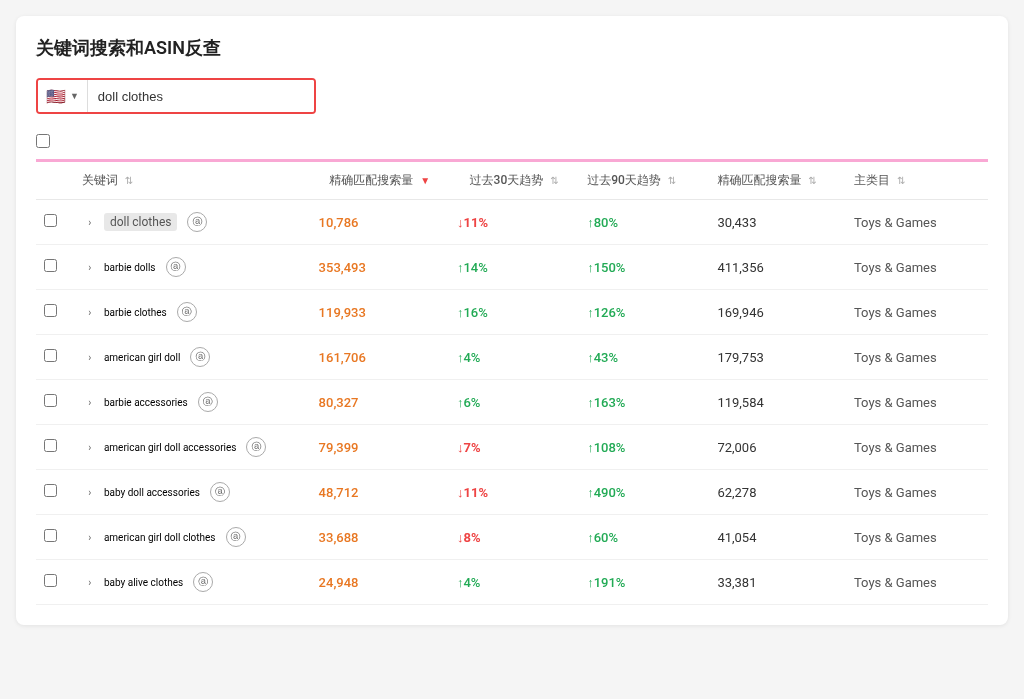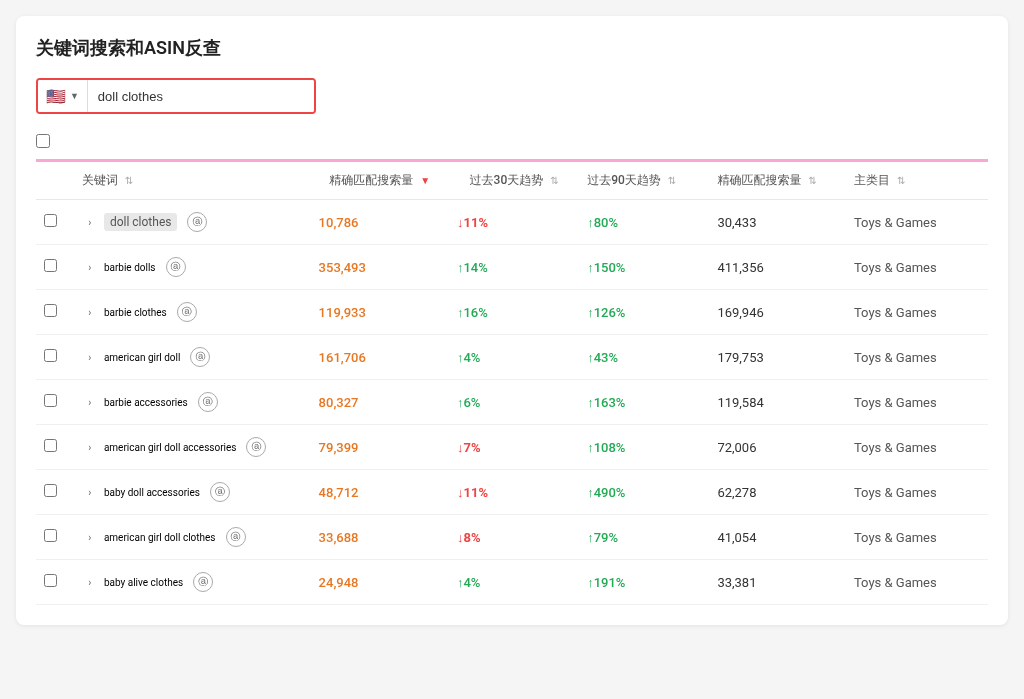--- a/index.html
+++ b/index.html
@@ -348,21 +348,21 @@
           <td>
     <div class="cell-controls">
 
       <span class="expand-btn">›</span>
       <span class="keyword-text">american girl doll clothes</span>
       <span class="amazon-icon" title="Amazon">ⓐ</span>
     </div>
   </td>
           <td><span class="search-vol">33,688</span></td>
           <td><span class="trend-down">↓8%</span></td>
-          <td><span class="trend-up">↑79%</span></td>
+          <td><span class="trend-up">↑60%</span></td>
           <td><span class="broad-vol">41,054</span></td>
           <td><span class="category-text">Toys &amp; Games</span></td>
         </tr>
         <tr>
           <td><input type="checkbox" style=""></td>
           <td>
     <div class="cell-controls">
 
       <span class="expand-btn">›</span>
       <span class="keyword-text">baby alive clothes</span>

